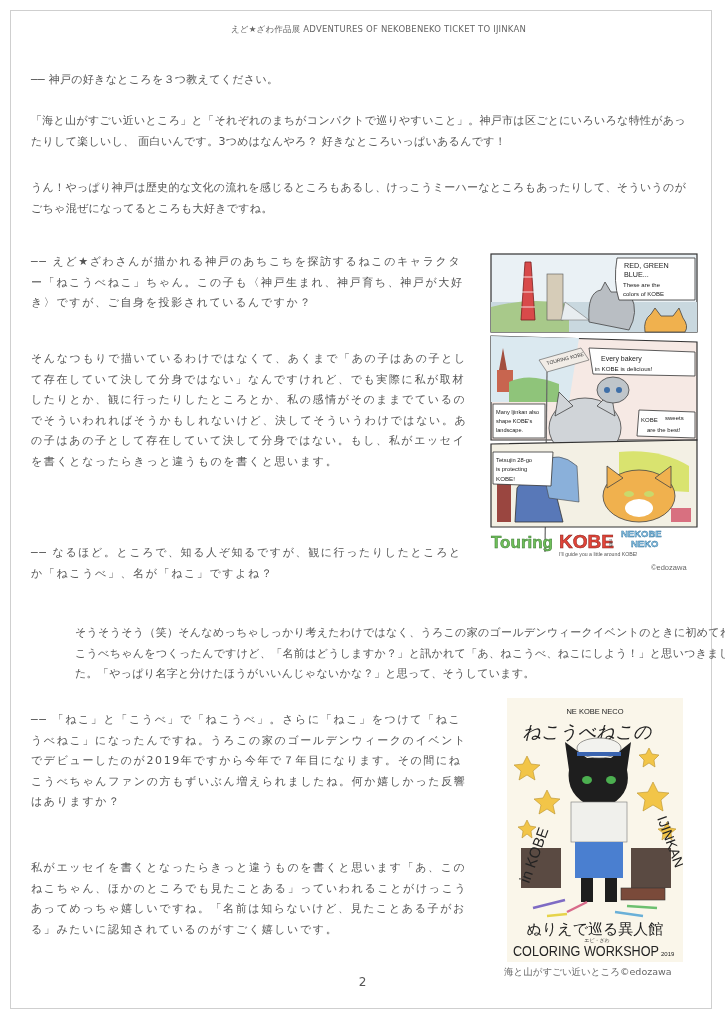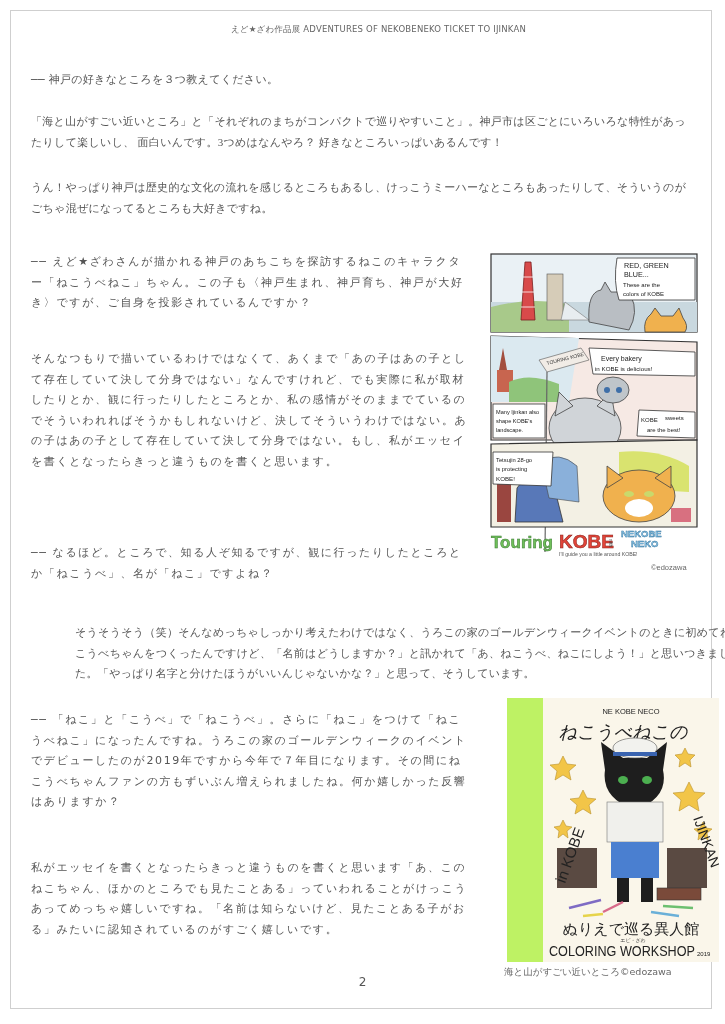--- a/index.html
+++ b/index.html
@@ -20,21 +20,21 @@
   svg text { font-family:"Liberation Sans", sans-serif; }
 </style>
 </head>
 <body>
 
 <div class="page"></div>
 
 <div class="header">えど★ざわ作品展 ADVENTURES OF NEKOBENEKO TICKET TO IJINKAN</div>
 
 <p class="para wide" style="top:70px;">── 神戸の好きなところを３つ教えてください。</p>
-<p class="para wide" style="top:111px;font-family:Liberation Serif, serif;">「海と山がすごい近いところ」と「それぞれのまちがコンパクトで巡りやすいこと」。神戸市は区ごとにいろいろな特性があったりして楽しいし、 面白いんです。3つめはなんやろ？ 好きなところいっぱいあるんです！</p>
+<p class="para wide" style="top:111px;">「海と山がすごい近いところ」と「それぞれのまちがコンパクトで巡りやすいこと」。神戸市は区ごとにいろいろな特性があったりして楽しいし、 面白いんです。3つめはなんやろ？ 好きなところいっぱいあるんです！</p>
 <p class="para wide" style="top:178px;">うん！やっぱり神戸は歴史的な文化の流れを感じるところもあるし、けっこうミーハーなところもあったりして、そういうのがごちゃ混ぜになってるところも大好きですね。</p>
 
 <p class="para narrow" style="top:252px;">── えど★ざわさんが描かれる神戸のあちこちを探訪するねこのキャラクター「ねこうべねこ」ちゃん。この子も〈神戸生まれ、神戸育ち、神戸が大好き〉ですが、ご自身を投影されているんですか？</p>
 <p class="para narrow" style="top:349px;">そんなつもりで描いているわけではなくて、あくまで「あの子はあの子として存在していて決して分身ではない」なんですけれど、でも実際に私が取材したりとか、観に行ったりしたところとか、私の感情がそのままでているのでそういわれればそうかもしれないけど、決してそういうわけではない。あの子はあの子として存在していて決して分身ではない。もし、私がエッセイを書くとなったらきっと違うものを書くと思います。</p>
 
 <p class="para narrow" style="top:543px;">── なるほど。ところで、知る人ぞ知るですが、観に行ったりしたところとか「ねこうべ」、名が「ねこ」ですよね？</p>
 <p class="para wide" style="top:623px;margin-left:44px;">そうそうそう（笑）そんなめっちゃしっかり考えたわけではなく、うろこの家のゴールデンウィークイベントのときに初めてねこうべちゃんをつくったんですけど、「名前はどうしますか？」と訊かれて「あ、ねこうべ、ねこにしよう！」と思いつきました。「やっぱり名字と分けたほうがいいんじゃないかな？」と思って、そうしています。</p>
 
 <p class="para narrow" style="top:710px;">── 「ねこ」と「こうべ」で「ねこうべ」。さらに「ねこ」をつけて「ねこうべねこ」になったんですね。うろこの家のゴールデンウィークのイベントでデビューしたのが2019年ですから今年で７年目になります。その間にねこうべちゃんファンの方もずいぶん増えられましたね。何か嬉しかった反響はありますか？</p>
 <p class="para narrow" style="top:858px;">私がエッセイを書くとなったらきっと違うものを書くと思います「あ、このねこちゃん、ほかのところでも見たことある」っていわれることがけっこうあってめっちゃ嬉しいですね。「名前は知らないけど、見たことある子がおる」みたいに認知されているのがすごく嬉しいです。</p>
@@ -112,21 +112,21 @@
     <text x="2" y="296" font-size="17" font-weight="bold" fill="#6fbf5a" stroke="#3b7a32" stroke-width="0.5">Touring</text>
     <text x="70" y="296" font-size="19" font-weight="bold" fill="#e0453a" stroke="#8a2019" stroke-width="0.5">KOBE</text>
     <text x="120" y="287" font-size="4.5" fill="#444" transform="rotate(90 120 287)">with</text>
     <text x="132" y="285" font-size="9.5" font-weight="bold" fill="#8cc6e8" stroke="#2f6f99" stroke-width="0.4">NEKOBE</text>
     <text x="142" y="295" font-size="9.5" font-weight="bold" fill="#8cc6e8" stroke="#2f6f99" stroke-width="0.4">NEKO</text>
     <text x="70" y="304" font-size="5.2" fill="#555">I'll guide you a little around KOBE!</text>
     <text x="162" y="318" font-size="7.5" fill="#666">©edozawa</text>
   </svg>
 </div>
 
-<div class="fig" style="left:507px; top:698px; width:176px; height:264px; background:#bef264;padding-left:36px;">
+<div class="fig" style="left:507px; top:698px; width:176px; height:264px; background:#eab308;">
   <svg width="176" height="264" viewBox="0 0 176 264">
     <rect width="176" height="264" fill="#faf6ea"></rect>
     <text x="88" y="16" font-size="7.5" fill="#222" text-anchor="middle">NE KOBE NECO</text>
     <text x="80" y="40" font-size="18" fill="#222" text-anchor="middle" font-style="italic">ねこうべねこの</text>
 
     <g fill="#f2c548" stroke="#b8902a" stroke-width="0.6">
       <path d="M20 58 l4 8 9 1 -7 6 2 9 -8 -5 -8 5 2 -9 -7 -6 9 -1z"></path>
       <path d="M142 50 l3 6 7 1 -5 5 1 7 -6 -4 -6 4 1 -7 -5 -5 7 -1z"></path>
       <path d="M40 92 l4 8 9 1 -7 6 2 9 -8 -5 -8 5 2 -9 -7 -6 9 -1z"></path>
       <path d="M146 84 l5 10 11 1 -8 7 2 11 -10 -6 -10 6 2 -11 -8 -7 11 -1z"></path>

